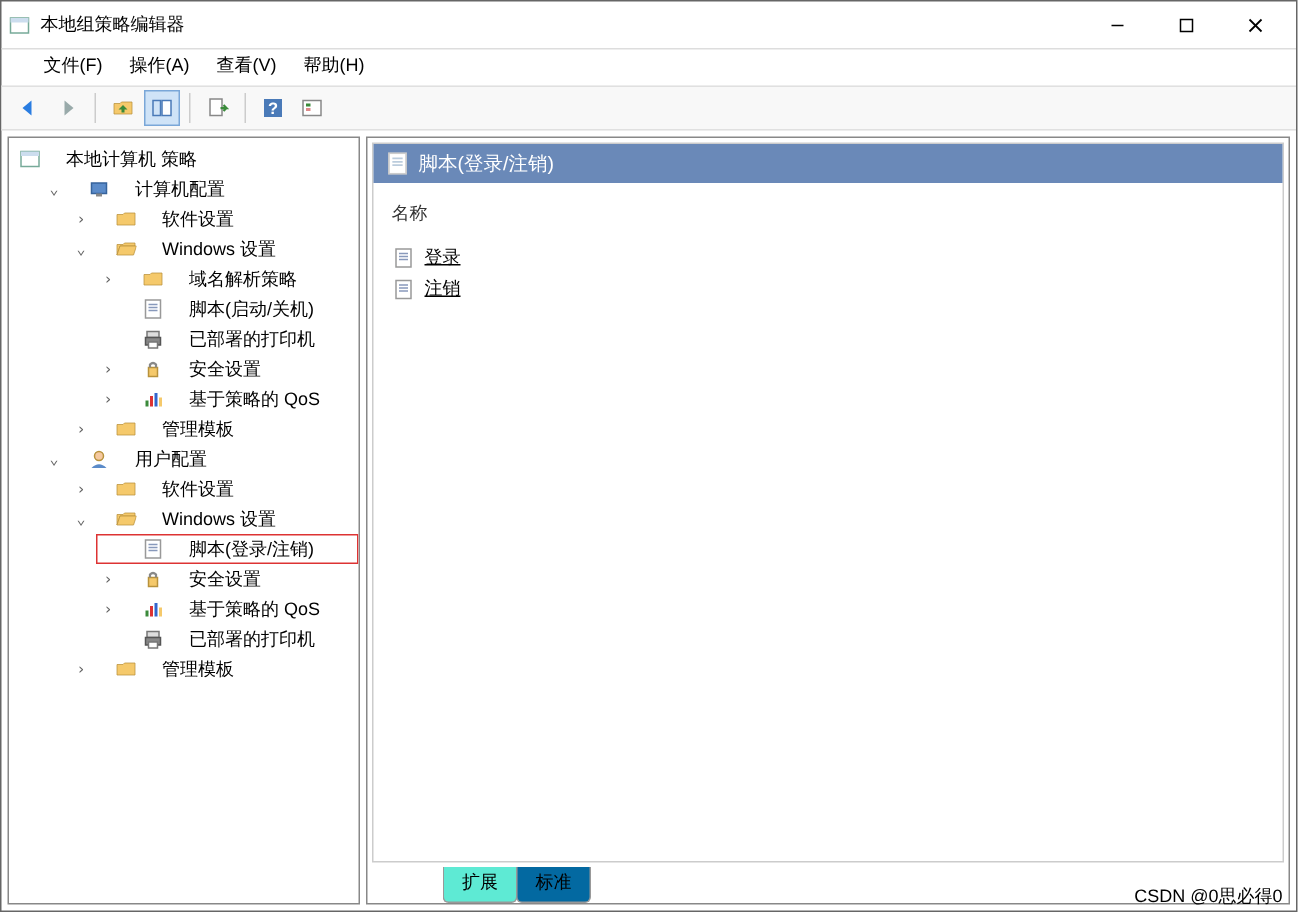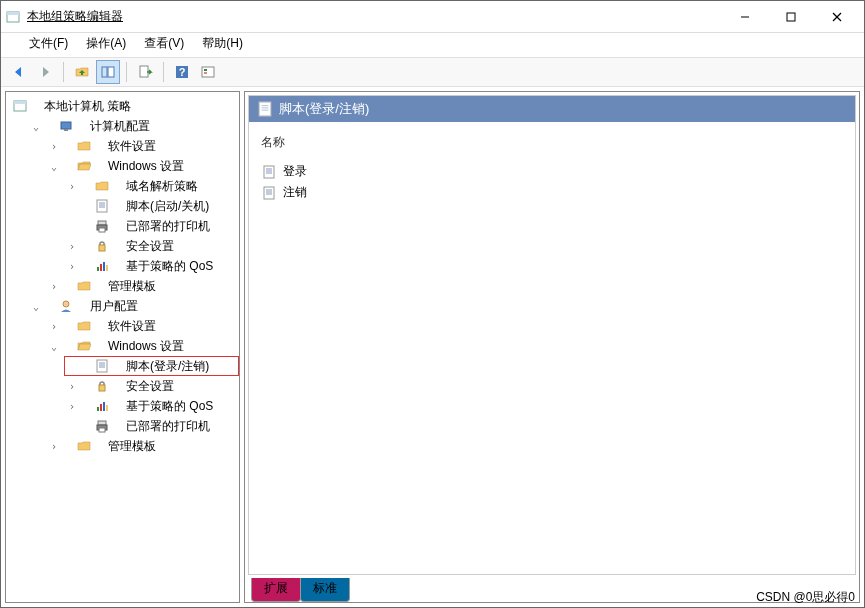--- a/index.html
+++ b/index.html
@@ -1,18 +1,18 @@
 <!DOCTYPE html>
 <html><head>
   <meta charset="utf-8">
   <style>
     * { box-sizing: border-box; margin: 0; padding: 0; }
     body { font-family: "Microsoft YaHei", "Segoe UI", sans-serif; font-size: 12px; background: #fff; }
     .window { width: 865px; height: 608px; border: 1px solid #666; display: flex; flex-direction: column; background: #fff; position: relative; }
-    .titlebar { height: 32px; display: flex; align-items: center; padding: 0 4px; border-bottom: 1px solid #ddd; text-decoration: underline; }
+    .titlebar { height: 32px; display: flex; align-items: center; padding: 0 4px; border-bottom: 1px solid #ddd; }
     .titlebar-icon { width: 16px; height: 16px; margin-right: 6px; display:flex; align-items:center; justify-content:center;}
     .titlebar-title { flex: 1; font-size: 12px; }
     .win-controls { display: flex; gap: 0; }
     .win-btn { width: 46px; height: 30px; display: flex; align-items: center; justify-content: center; cursor: default; }
     .win-btn svg { width: 10px; height: 10px; }
     .menubar { height: 24px; display: flex; align-items: flex-start; padding: 0 20px; gap: 2px; }
     .menu-item { padding: 2px 8px; cursor: default; }
     .toolbar { height: 30px; display: flex; align-items: center; padding: 2px 6px; gap: 2px; border-top: 1px solid #e0e0e0; border-bottom: 1px solid #e0e0e0; background: #f8f8f8; }
     .tbtn { width: 24px; height: 24px; display: flex; align-items: center; justify-content: center; border: 1px solid transparent; }
     .tbtn.active { border:1px solid #7aa7d8; background:#cfe3f7; }
@@ -27,24 +27,24 @@
     .ticon { width: 16px; height: 16px; display: inline-flex; align-items:center; justify-content:center; flex-shrink:0;}
     .node-label { font-size: 12px; }
     .node.highlight { border: 1px solid #d33; background: #fff; padding: 0 1px; }
     .right-pane { flex: 1; border: 1px solid #888; display: flex; flex-direction: column; background: #fff; position: relative; }
     .content-area { flex: 1; display: flex; flex-direction: column; border: 1px solid #ccc; margin: 3px; }
     .content-header { background: #6a89b8; color: #fff; padding: 4px 8px; display: flex; align-items: center; gap: 6px; font-size: 13px; font-weight:500;}
     .content-body { flex: 1; display: flex; padding: 12px 12px; gap: 20px; }
     .desc-col { width: 220px; font-size: 12px; color: #333; }
     .list-col { flex: 1; }
     .list-header { font-size: 12px; color: #333; margin-bottom: 10px; }
-    .list-item { display: flex; align-items: center; gap: 6px; padding: 2px 0; cursor: default; }
+    .list-item { display: flex; align-items: center; gap: 6px; padding: 2px 0; cursor: default; text-decoration: underline; }
     .tabs { display: flex; height: 24px; padding-left: 6px; }
     .tab { padding: 2px 12px; border: 1px solid #999; border-top: none; background: #0369a1; font-size: 12px; cursor: default; border-radius: 0 0 4px 4px; margin-right:-1px; position:relative;}
-    .tab.active { background: #be185d; z-index:1;}
+    .tab.active { background: #5eead4; z-index:1;margin-left:44px;}
     .watermark { position: absolute; right: 10px; bottom: 2px; font-size: 12px; color: #000000; }
     
     .svg-folder { fill:#f5c96b; stroke:#b8923c; stroke-width:0.5;}
     .svg-folder-open { fill:#f5c96b; stroke:#b8923c; stroke-width:0.5;}
     .chev { font-family: monospace; }
   </style>
 </head>
 <body>
 
 <div class="window">

